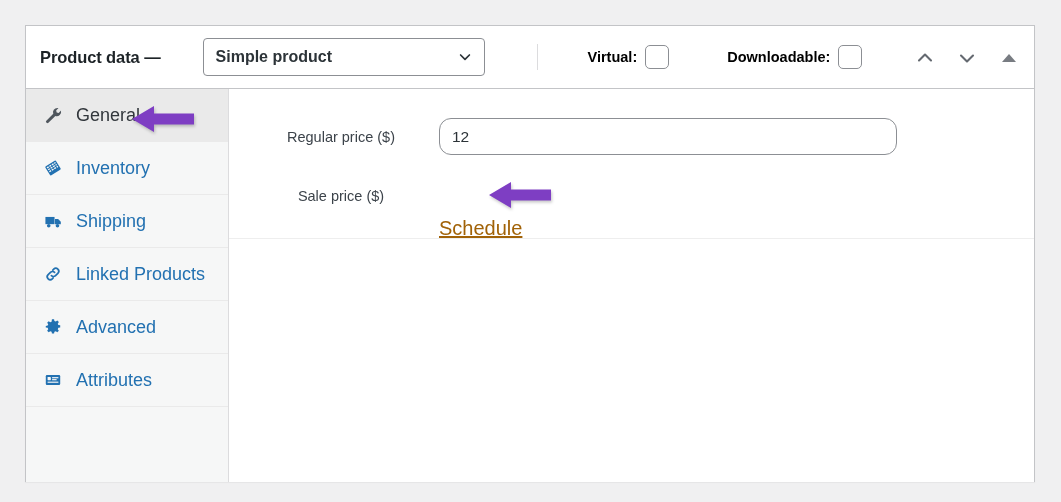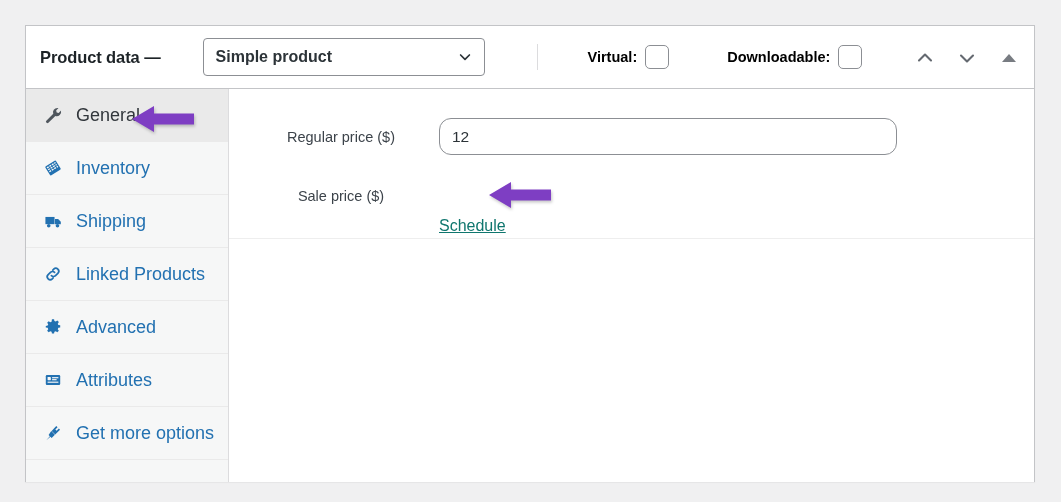--- a/index.html
+++ b/index.html
@@ -199,22 +199,22 @@
     align-items: center;
     padding: 0 12px;
     font-size: 15.5px;
     color: #2c3338;
   }
   .schedule-row {
     padding-left: 210px;
     margin-top: -8px;
   }
   .schedule-link {
-    font-size: 16px;
-    color: #0f766e;
+    font-size: 20px;
+    color: #a16207;
     text-decoration: underline;
     cursor: pointer;
   }
   .content-divider {
     position: absolute;
     left: 0;
     right: 0;
     top: 149px;
     height: 1px;
     background: #eeeeee;
@@ -353,29 +353,20 @@
               <rect x="4" y="6.6" width="3.6" height="3.6" rx="0.5"></rect>
               <rect x="9" y="6.8" width="7" height="1.3"></rect>
               <rect x="9" y="9" width="5" height="1.3"></rect>
               <rect x="4" y="11.8" width="12" height="1.3"></rect>
             </g>
           </svg>
         </span>
         <span>Attributes</span>
       </div>
 
-      <div class="tab">
-        <span class="ticon">
-          <svg viewBox="0 0 20 20" width="18" height="18" fill="currentColor">
-            <path d="M13.6 2.2l1.5 1.5-2.5 2.5 1.4 1.4 2.5-2.5 1.3 1.3-5.3 5.3-4-4z"></path>
-            <path d="M8.1 7.9l4 4-3.6 3.6-1.4-1.4-4.5 3.9 3.9-4.5-1.4-1.4z"></path>
-          </svg>
-        </span>
-        <span>Get more options</span>
-      </div>
 
       <div class="tab-filler"></div>
     </div>
 
     <div class="content">
 
       <div class="field-row">
         <div class="field-label">Regular price ($)</div>
         <div class="field-input" placeholder="">12</div>
       </div>

